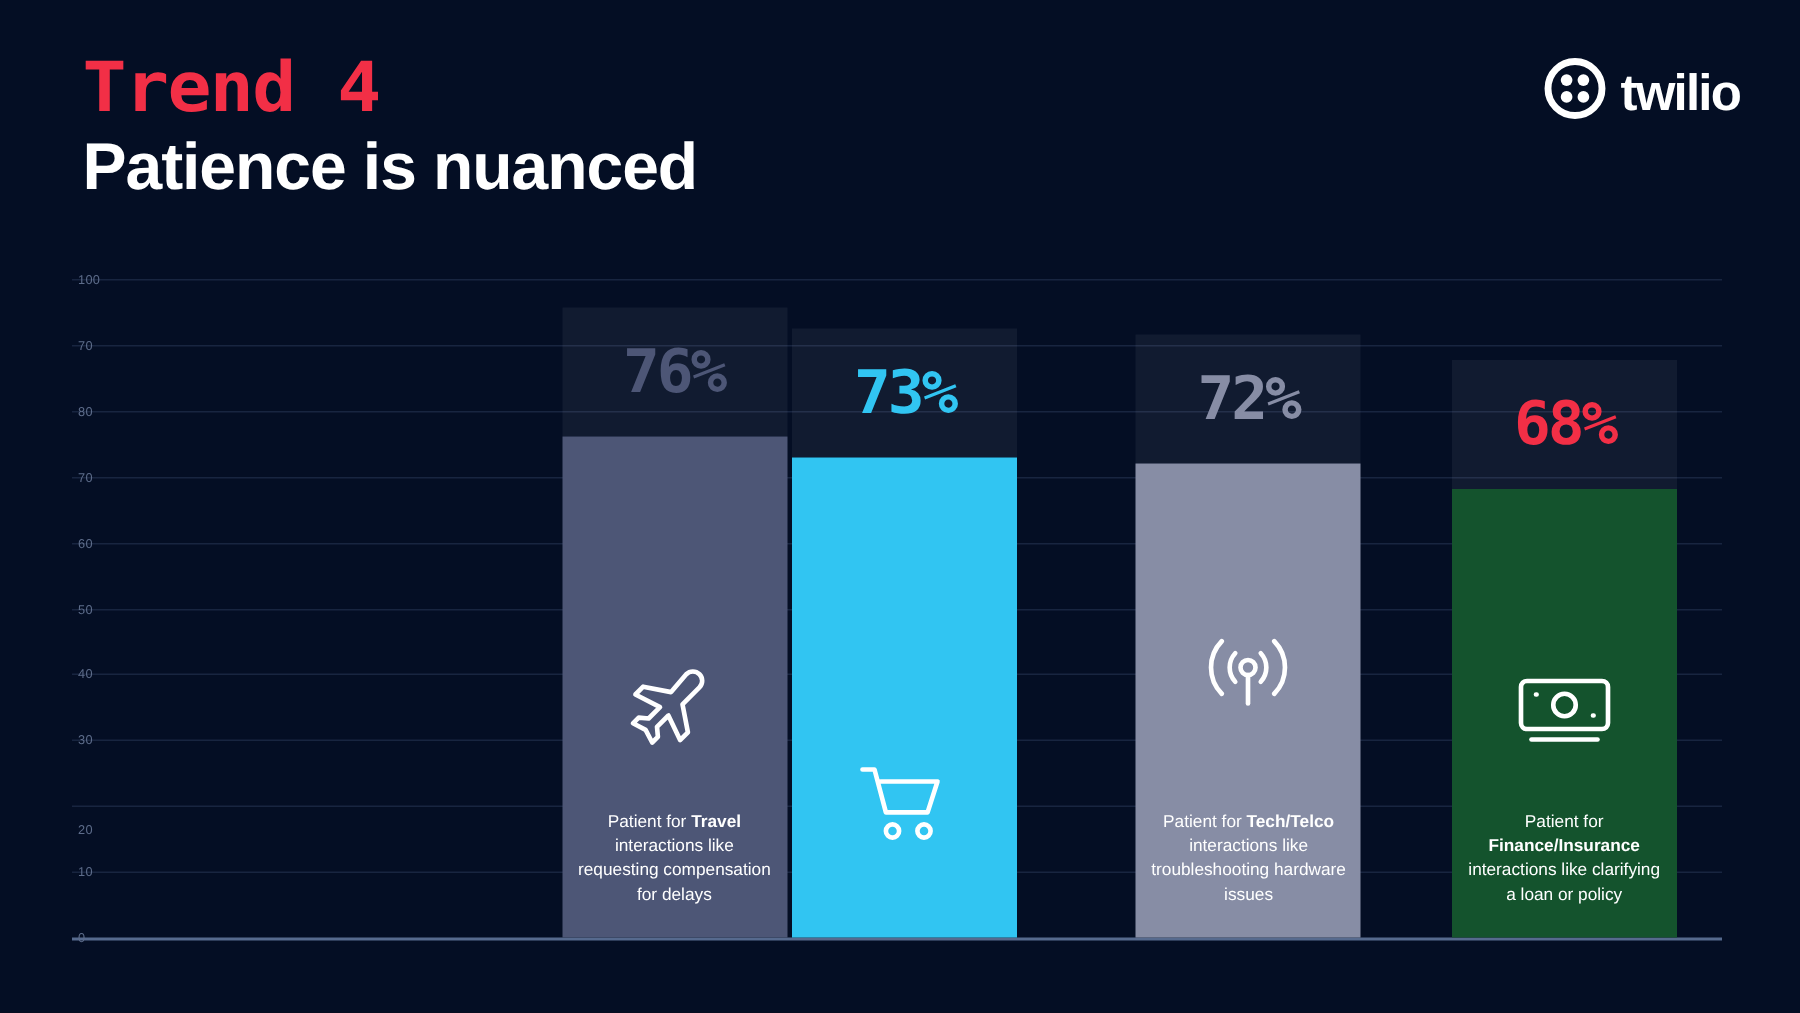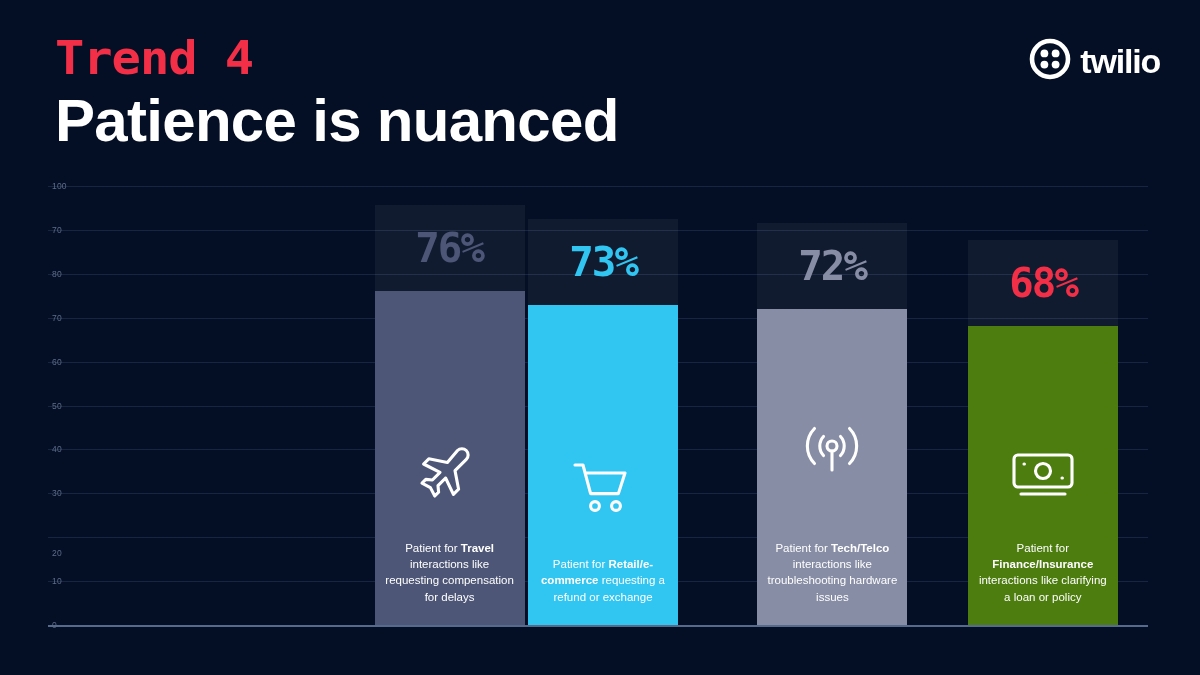--- a/index.html
+++ b/index.html
@@ -21,21 +21,21 @@
     font-weight:700;
     font-size:46px;
     letter-spacing:-1px;
     line-height:1.05;
     transform:scaleX(1.06);
     transform-origin:left center;
   }
   #slide-title {
     color:#ffffff;
     font-weight:700;
-    font-size:60px;
+    font-size:44px;
     letter-spacing:-0.7px;
     margin-top:6px;
     line-height:1.1;
   }
 
   
   #logo {
     position:absolute; right:40px; top:38px;
     display:flex; align-items:center; gap:9px;
   }
@@ -165,42 +165,41 @@
         <div class="bar-slot" style="left: 432px; width: 150px;">
           <div class="bar-head" style="top: 36.53px; height: 86px;">
             <div class="pct" style="color: rgb(49, 197, 242);">73%</div>
           </div>
           <div class="bar-body" style="top: 122.53px; height: 320.47px; background: rgb(49, 197, 242);">
             <div class="bar-icon"><svg width="64" height="60" viewBox="0 0 64 60">
                 <path fill="none" stroke="#ffffff" stroke-width="3.1" stroke-linecap="round" stroke-linejoin="round" d="M4 7h8l7.6 28.6h27.8L54 15H16"></path>
                 <circle cx="24" cy="48" r="4.4" fill="none" stroke="#ffffff" stroke-width="3.1" stroke-linecap="round" stroke-linejoin="round"></circle>
                 <circle cx="45" cy="48" r="4.4" fill="none" stroke="#ffffff" stroke-width="3.1" stroke-linecap="round" stroke-linejoin="round"></circle>
               </svg></div>
-            <div class="bar-caption">Patient for <b>Retail/e-commerce</b> requesting a refund or exchange</div>
           </div>
         </div>
         <div class="bar-slot" style="left: 661.4px; width: 150px;">
           <div class="bar-head" style="top: 40.92px; height: 86px;">
             <div class="pct" style="color: rgb(135, 141, 165);">72%</div>
           </div>
           <div class="bar-body" style="top: 126.92px; height: 316.08px; background: rgb(135, 141, 165); gap: 24px;">
             <div class="bar-icon"><svg width="64" height="62" viewBox="0 0 64 62">
                 <path fill="none" stroke="#ffffff" stroke-width="3.1" stroke-linecap="round" stroke-linejoin="round" d="M23.5 20.5a14 14 0 0 0 0 19M40.5 20.5a14 14 0 0 1 0 19"></path>
                 <path fill="none" stroke="#ffffff" stroke-width="3.1" stroke-linecap="round" stroke-linejoin="round" d="M14.5 12.5a25 25 0 0 0 0 35M49.5 12.5a25 25 0 0 1 0 35"></path>
                 <circle cx="32" cy="30" r="5" fill="none" stroke="#ffffff" stroke-width="3.1" stroke-linecap="round" stroke-linejoin="round"></circle>
                 <path fill="none" stroke="#ffffff" stroke-width="3.1" stroke-linecap="round" stroke-linejoin="round" d="M32 35v19"></path>
               </svg></div>
             <div class="bar-caption">Patient for <b>Tech/Telco</b> interactions like troubleshooting hardware issues</div>
           </div>
         </div>
         <div class="bar-slot" style="left: 871.8px; width: 150px;">
           <div class="bar-head" style="top: 58.48px; height: 86px;">
             <div class="pct" style="color: rgb(242, 47, 70);">68%</div>
           </div>
-          <div class="bar-body" style="top: 144.48px; height: 298.52px; background: #4d7c0f;">
+          <div class="bar-body" style="top: 144.48px; height: 298.52px; background: #14532d;">
             <div class="bar-icon"><svg width="68" height="58" viewBox="0 0 68 58">
                 <rect x="5" y="11" width="58" height="32" rx="4" fill="none" stroke="#ffffff" stroke-width="3.1" stroke-linecap="round" stroke-linejoin="round"></rect>
                 <circle cx="34" cy="27" r="7.5" fill="none" stroke="#ffffff" stroke-width="3.1" stroke-linecap="round" stroke-linejoin="round"></circle>
                 <path fill="none" stroke="#ffffff" stroke-width="3.1" stroke-linecap="round" stroke-linejoin="round" d="M15 20h.4M53 34h.4"></path>
                 <path fill="none" stroke="#ffffff" stroke-width="3.1" stroke-linecap="round" stroke-linejoin="round" d="M12 50h44"></path>
               </svg></div>
             <div class="bar-caption">Patient for <b>Finance/Insurance</b> interactions like clarifying a loan or policy</div>
           </div>
         </div>
       </div>

